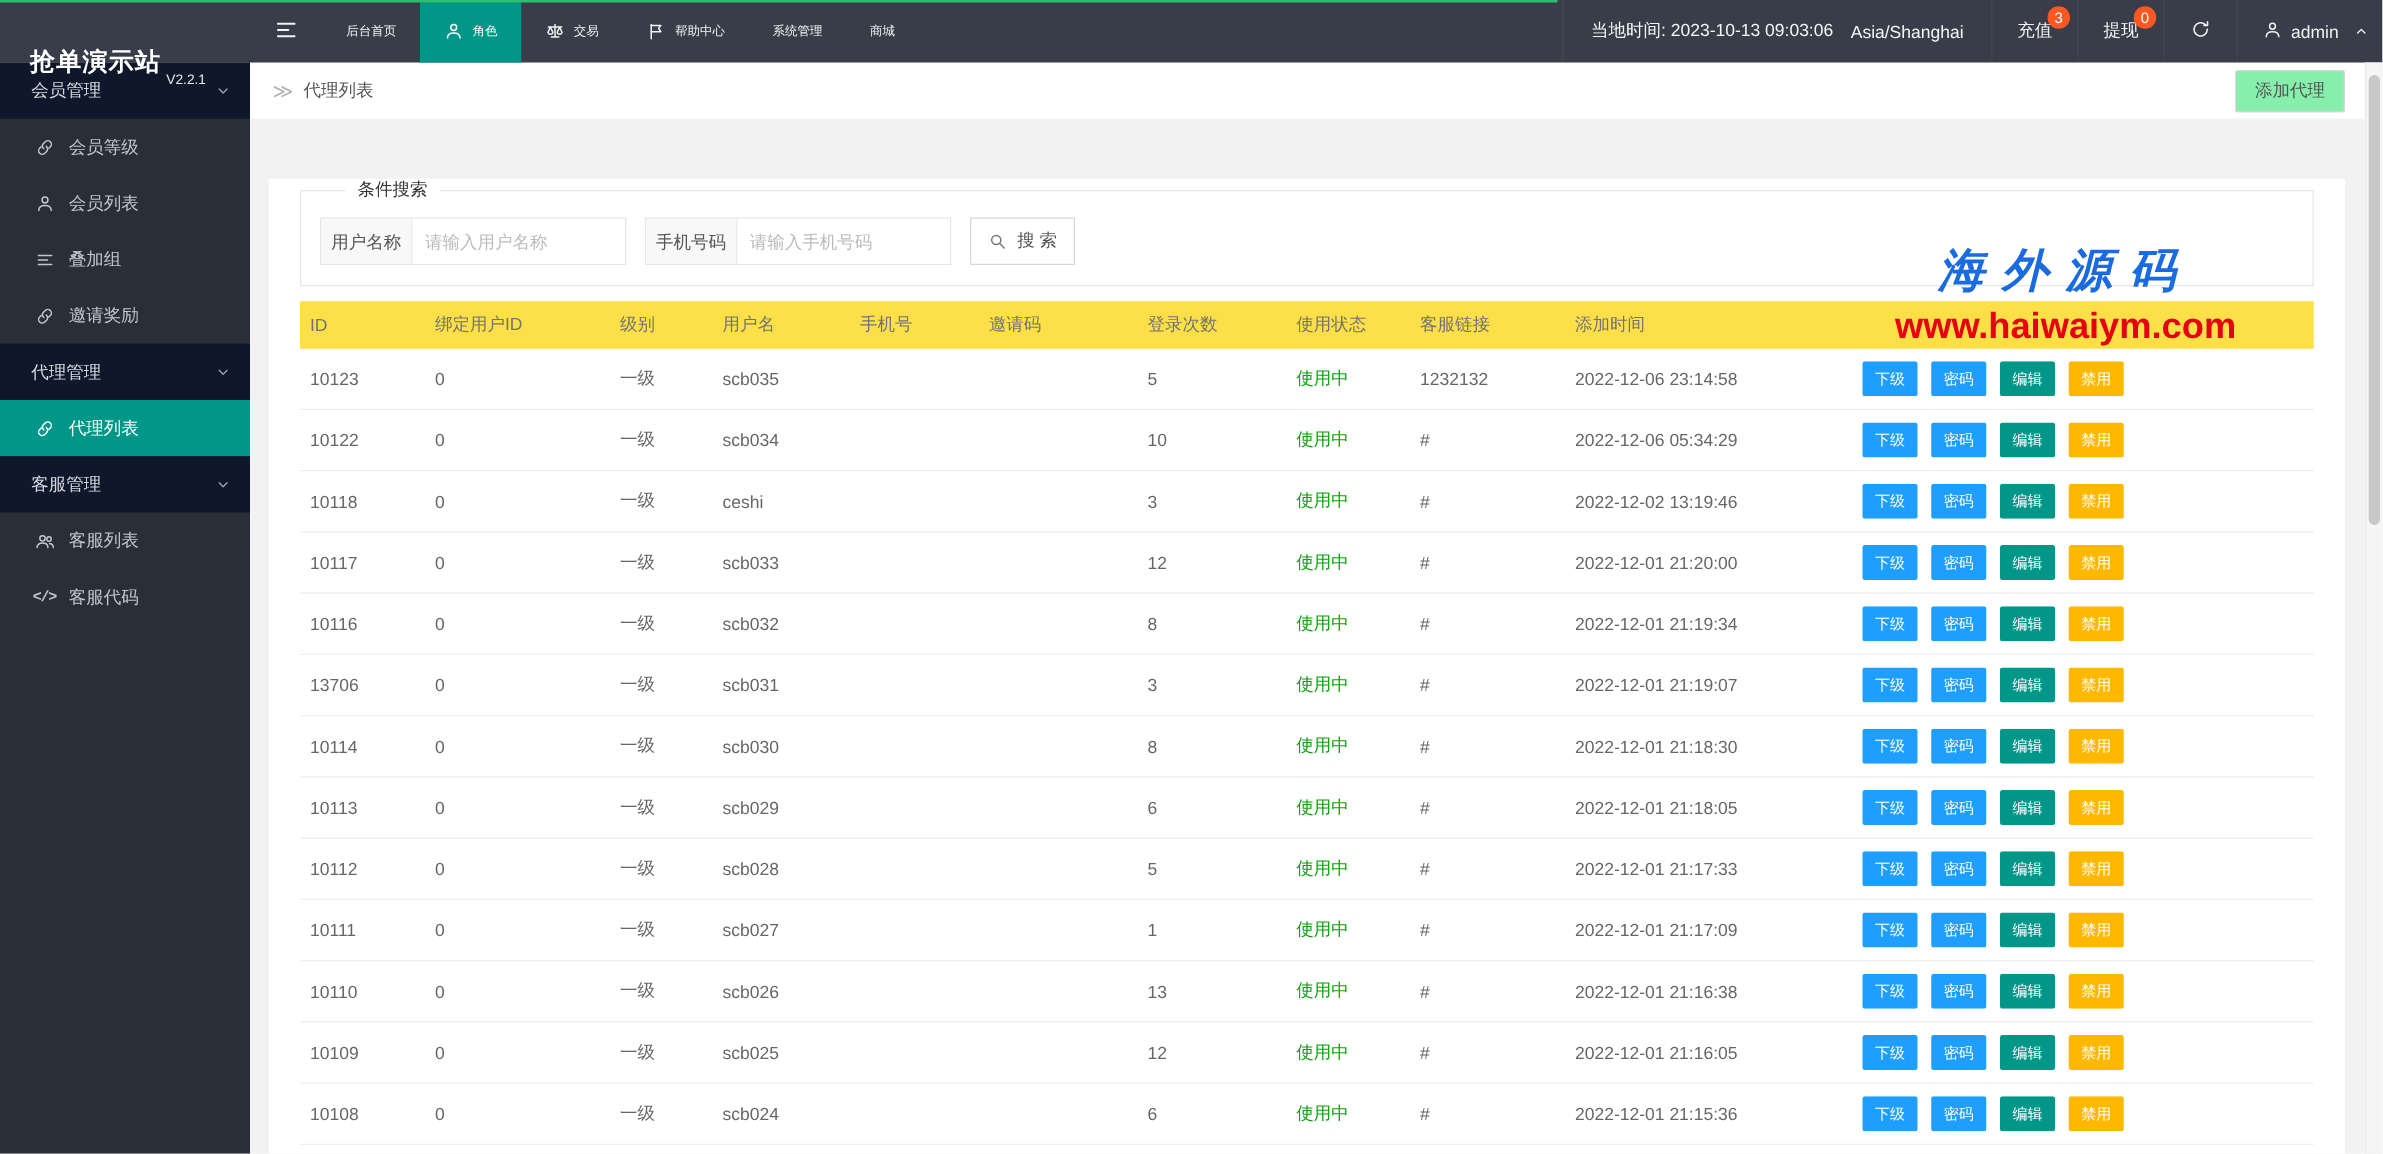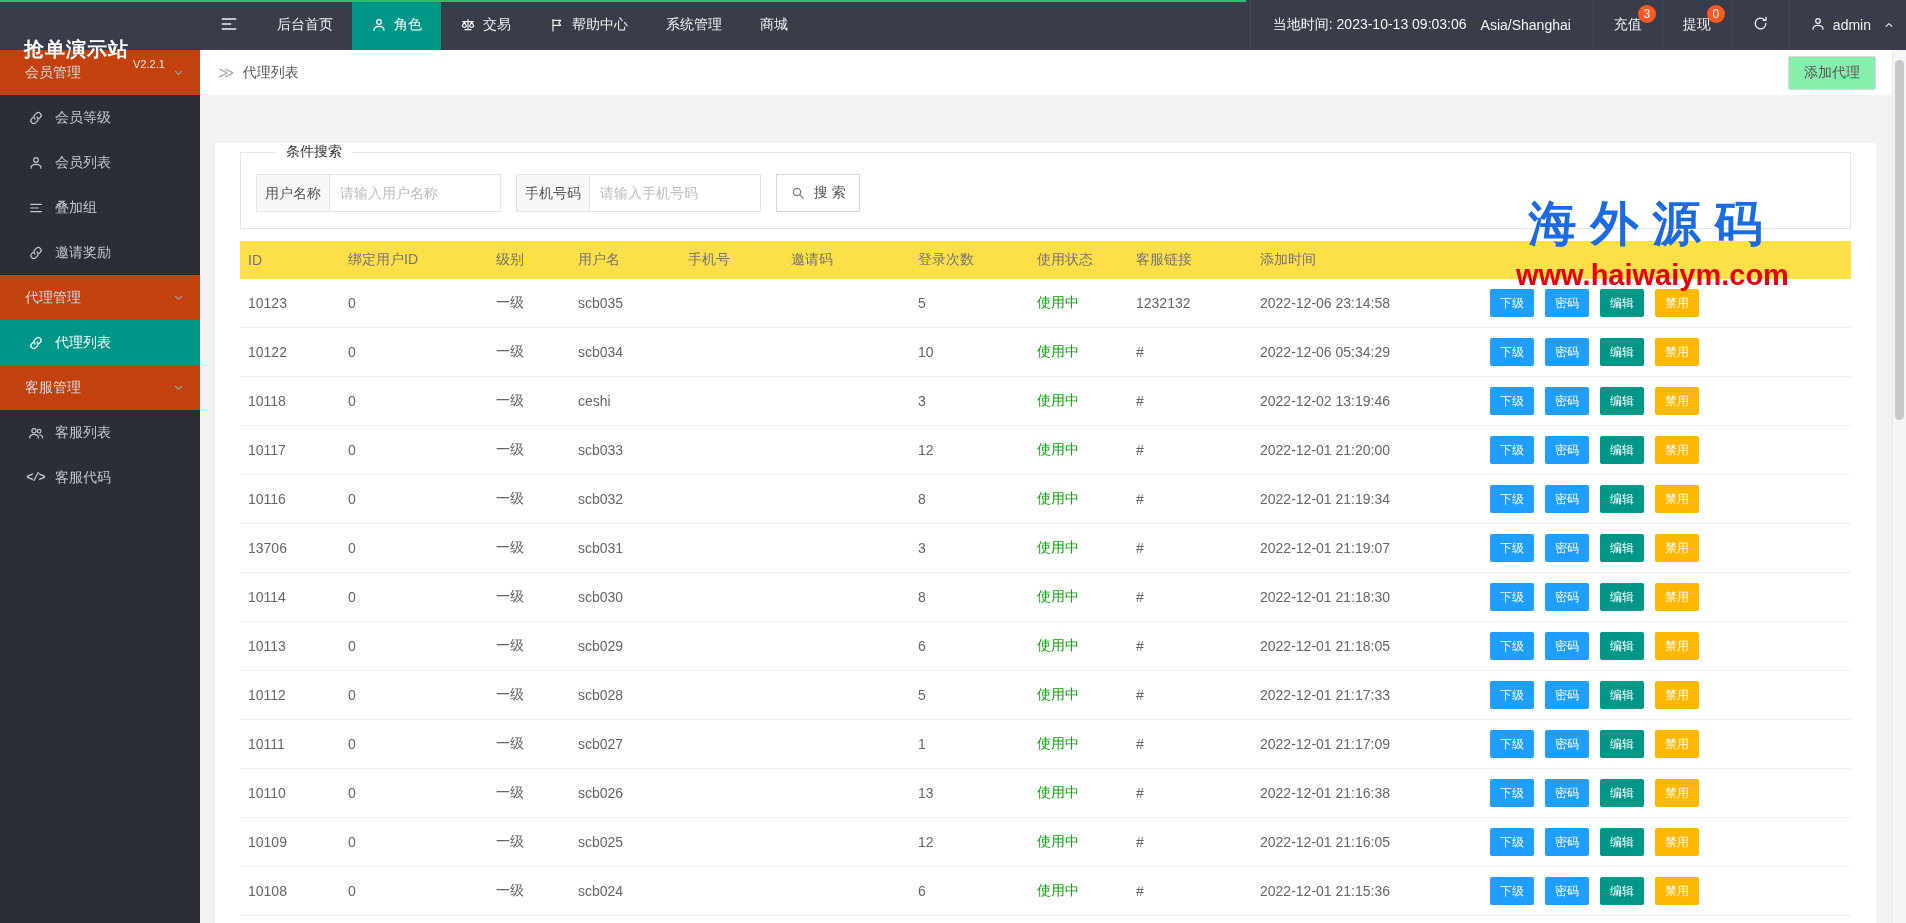--- a/index.html
+++ b/index.html
@@ -8,31 +8,31 @@
 
   
   .progress-line { position:absolute; top:0; left:0; height:2px; width:1246px; background:#2dbd6e; z-index:60; }
 
   
   .topbar { position:absolute; top:0; left:0; right:0; height:50px; background:#393D49; display:flex; align-items:stretch; color:#fff; z-index:40; }
   .logo { width:200px; flex:none; display:flex; align-items:center; padding-left:24px; border-right:1px solid rgba(0,0,0,.15);margin-top:48px; }
   .logo-title { font-size:20px; font-weight:bold; letter-spacing:1px; }
   .logo-ver { font-size:11px; margin-left:4px; align-self:flex-start; margin-top:10px; color:#e8e8e8; }
   .burger { width:58px; display:flex; align-items:center; justify-content:center; cursor:pointer; color:#f2f2f2; }
-  .nav-item { display:flex; align-items:center; gap:7px; padding:0 19px; font-size:14px; color:#f2f2f2; cursor:pointer; }
+  .nav-item { display:flex; align-items:center; gap:7px; padding:0 19px; font-size:10px; color:#f2f2f2; cursor:pointer; }
   .nav-item.active { background:#009688; color:#fff; }
   .top-right { margin-left:auto; display:flex; align-items:stretch; }
   .time-item { display:flex; align-items:center; gap:14px; padding:0 22px; border-left:1px solid rgba(255,255,255,.07); font-size:14px; color:#f5f5f5; }
   .tr-item { display:flex; align-items:center; padding:0 20px; position:relative; cursor:pointer; color:#f2f2f2; border-left:1px solid rgba(255,255,255,.05); }
   .badge { position:absolute; top:5px; right:6px; min-width:18px; height:18px; line-height:18px; padding:0 5px; background:#FF5722; color:#fff; border-radius:9px; font-size:12px; text-align:center; }
   .admin-item { gap:7px; padding-right:10px; }
 
   
   .sidebar { position:absolute; left:0; top:50px; bottom:0; width:200px; background:#2A2E37; z-index:30; }
-  .side-group-title { height:45px; background:#c2410c; color:#d6d9e0; display:flex; align-items:center; padding:0 14px 0 25px; cursor:pointer; }
+  .side-group-title { height:45px; background:#0f172a; color:#d6d9e0; display:flex; align-items:center; padding:0 14px 0 25px; cursor:pointer; }
   .side-group-title .glabel { flex:1; }
   .side-group-title .chev { color:#9aa0ab; display:flex; }
   .side-item { height:45px; display:flex; align-items:center; gap:11px; padding-left:27px; color:#c2c6cd; cursor:pointer; }
   .side-item.active { background:#009688; color:#fff; }
   .side-item .si-icon { display:flex; width:17px; justify-content:center; }
   .code-glyph { font-family:"Liberation Mono","DejaVu Sans Mono",monospace; font-size:12px; font-weight:bold; letter-spacing:-1px; }
 
   
   .main { position:absolute; left:200px; top:50px; right:0; bottom:0; background:#f2f2f2; }
   .crumbbar { height:45px; background:#fff; display:flex; align-items:center; padding:0 30px 0 18px; }
@@ -56,21 +56,21 @@
   .ttable { width:100%; }
   .thead, .trow { display:grid; grid-template-columns:100px 148px 82px 110px 103px 127px 119px 99px 124px 230px 1fr; align-items:center; }
   .thead { background:#fde047; height:38px; color:#737373; }
   .trow { height:49px; border-bottom:1px solid #eee; color:#666; }
   .thead > div, .trow > div { padding-left:8px; overflow:hidden; white-space:nowrap; }
   .actions { display:flex; gap:11px; }
   .abtn { height:28px; line-height:28px; padding:0 10px; border:none; border-radius:2px; color:#fff; font-size:12px; cursor:pointer; font-family:inherit; }
 
   
   .watermark { position:absolute; left:1516px; top:192px; z-index:50; pointer-events:none; text-align:center; }
-  .wm-cn { font-family:"DejaVu Serif","Liberation Serif",serif; font-weight:bold; font-size:48px; color:#1a6be0; letter-spacing:14px; white-space:nowrap; }
+  .wm-cn { font-family:"DejaVu Serif","Liberation Serif",serif; font-style:italic; font-weight:bold; font-size:37px; color:#1a6be0; letter-spacing:14px; white-space:nowrap; }
   .wm-url { font-weight:bold; font-size:29px; color:#e60012; margin-top:3px; white-space:nowrap; }
 
   
   .scrollbar { position:absolute; right:0; top:50px; bottom:0; width:14px; background:#f5f5f5; border-left:1px solid #e9e9e9; z-index:55; }
   .scroll-thumb { position:absolute; left:2px; right:2px; top:10px; height:360px; background:#c8c8c8; border-radius:6px; }
 </style>
 </head>
 <body>
 
 <div class="progress-line"></div>

